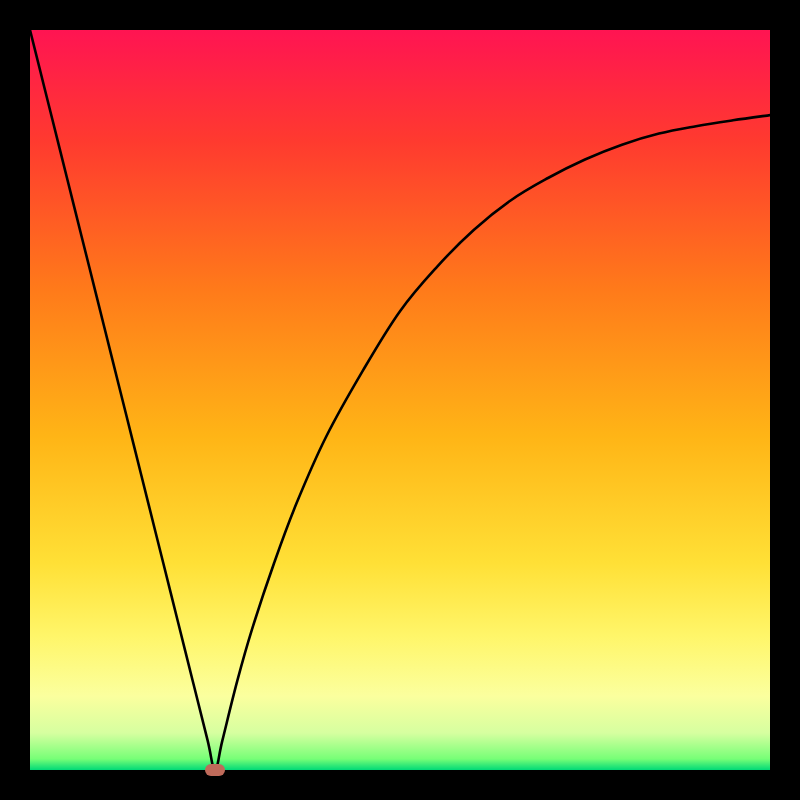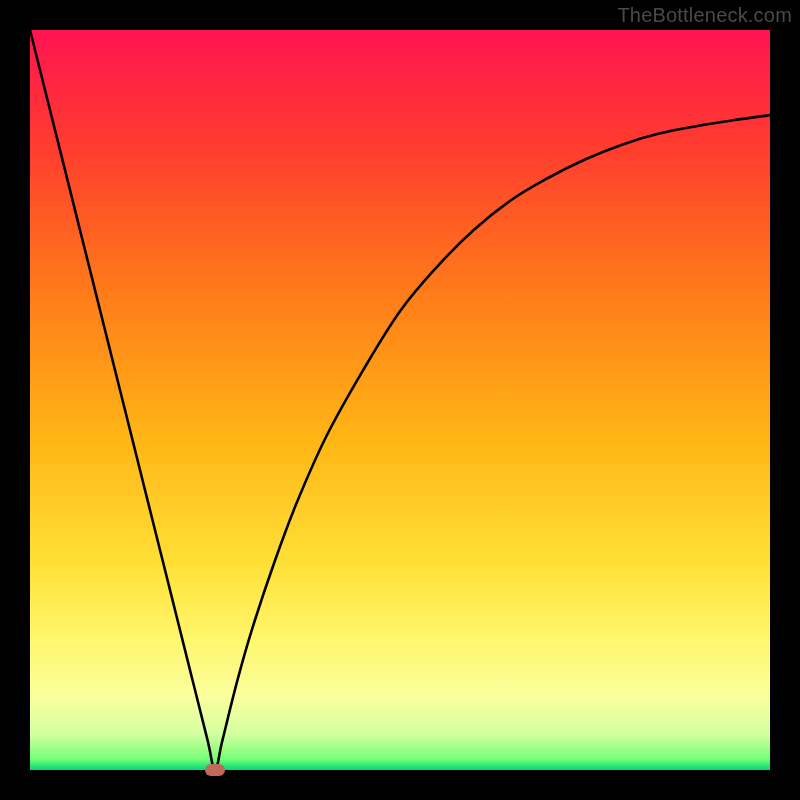--- a/index.html
+++ b/index.html
@@ -46,21 +46,20 @@
     color: #4a4a4a;
     font-size: 20px;
     font-weight: 500;
     letter-spacing: 0.2px;
   }
 </style>
 </head>
 <body>
 
 <div class="frame">
-  <div class="watermark">TheBottleneck.com</div>
   <div class="plot">
     <svg class="grad" viewBox="0 0 100 100" preserveAspectRatio="none">
       <defs>
         <linearGradient id="bg" x1="0" y1="0" x2="0" y2="1">
             <stop offset="0%" stop-color="#ff1452"></stop>
             <stop offset="15%" stop-color="#ff3a2f"></stop>
             <stop offset="35%" stop-color="#ff7a1a"></stop>
             <stop offset="55.00000000000001%" stop-color="#ffb516"></stop>
             <stop offset="72%" stop-color="#ffe036"></stop>
             <stop offset="82%" stop-color="#fff66a"></stop>

